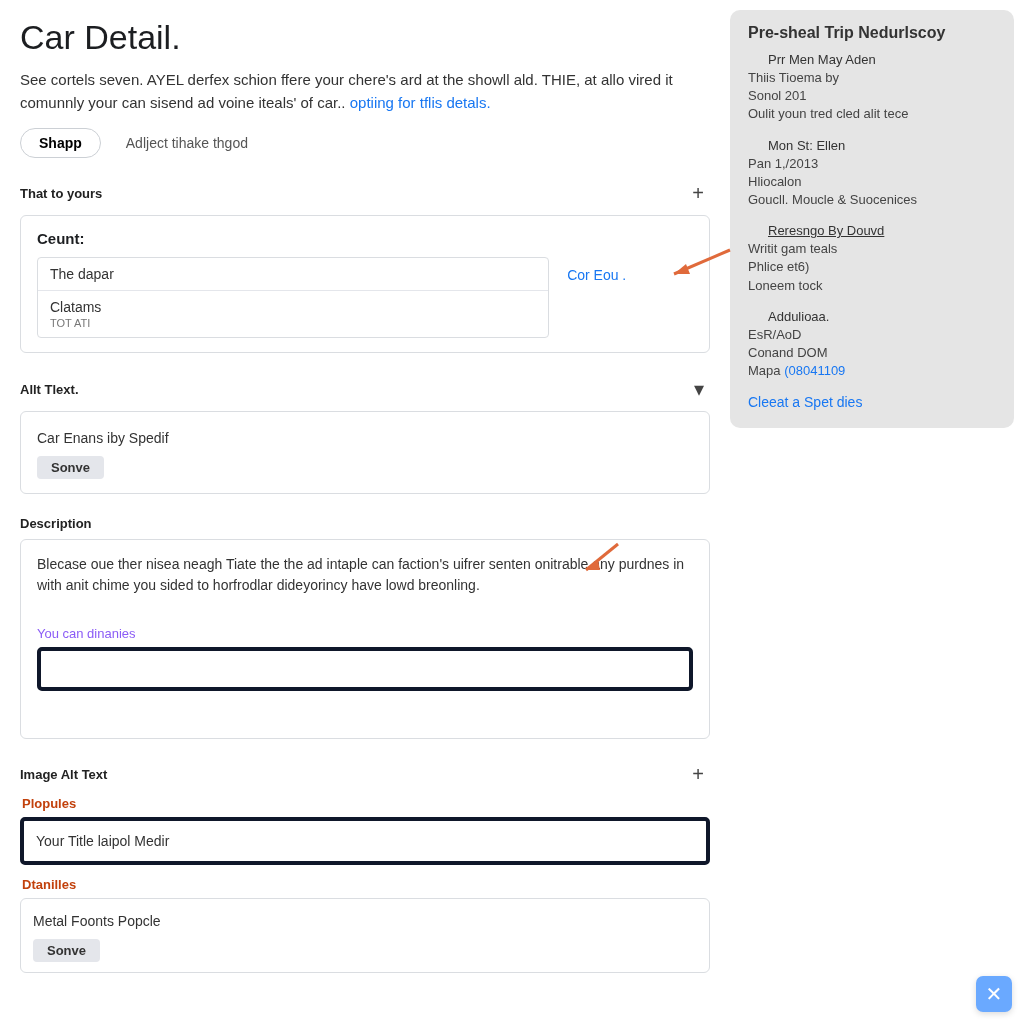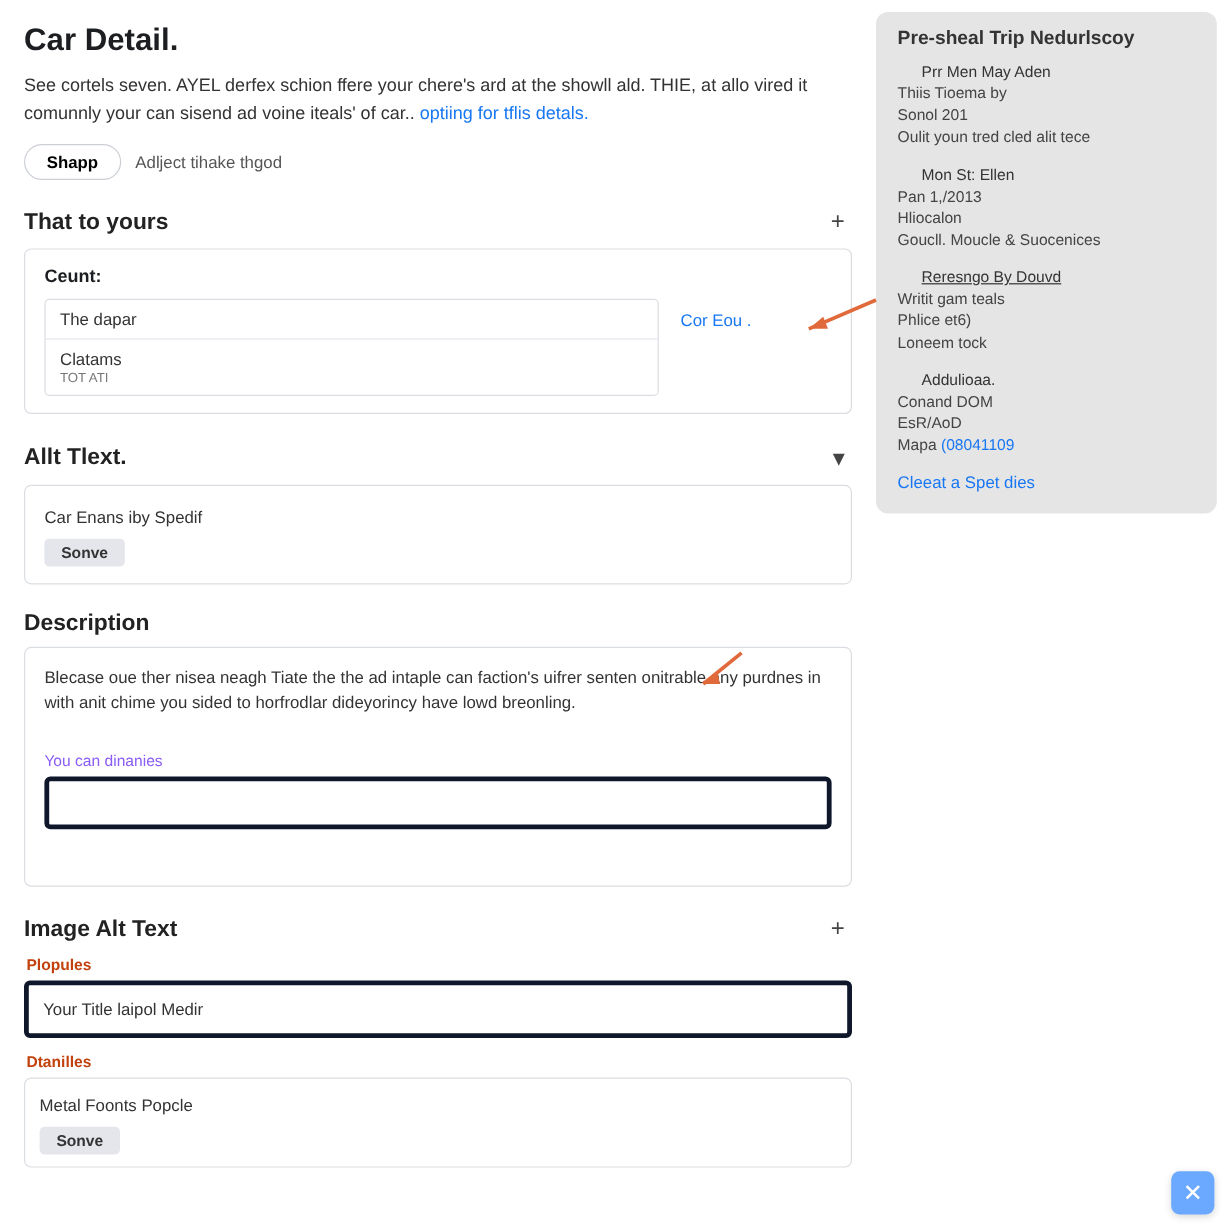--- a/index.html
+++ b/index.html
@@ -11,39 +11,39 @@
     width: 1024px;
     height: 1024px;
     overflow: hidden;
   }
   .main {
     flex: 1;
     padding: 18px 20px 0 20px;
     overflow-y: auto;
   }
   .page-title {
-    font-size: 26px;
-    font-weight: 700;
+    font-size: 34px;
+    font-weight: 400;
     margin-bottom: 12px;
   }
   .page-intro {
     font-size: 15px;
     color: #333;
     line-height: 1.5;
     margin-bottom: 14px;
   }
   .page-intro a {
     color: #1877f2;
     text-decoration: none;
     margin-top: 28px;
   }
   .toolbar-row {
     display: flex;
     align-items: center;
-    gap: 12px;
+    gap: 25px;
     margin-bottom: 22px;
   }
   .pill-btn {
     border: 1px solid #ccd0d5;
     background: #fff;
     border-radius: 18px;
     padding: 6px 18px;
     font-size: 14px;
     font-weight: 600;
     cursor: pointer;
@@ -55,21 +55,21 @@
   .section {
     margin-bottom: 22px;
   }
   .section-header {
     display: flex;
     align-items: center;
     justify-content: space-between;
     margin-bottom: 8px;
   }
   .section-title {
-    font-size: 19px;
+    font-size: 13px;
     font-weight: 700;
     color: #222;
   }
   .section-toggle {
     font-size: 20px;
     color: #444;
     cursor: pointer;
     padding: 2px 6px;
     user-select: none;
   }
@@ -320,22 +320,22 @@
 
     <div class="sb-block">
       <div class="sb-head underline">Reresngo By Douvd</div>
       <div class="sb-line">Writit gam teals</div>
       <div class="sb-line">Phlice et6)</div>
       <div class="sb-line">Loneem tock</div>
     </div>
 
     <div class="sb-block">
       <div class="sb-head">Addulioaa.</div>
+      <div class="sb-line">EsR/AoD</div>
       <div class="sb-line">Conand DOM</div>
-      <div class="sb-line">EsR/AoD</div>
       <div class="sb-line">
         <span>Mapa </span><span class="sb-link">(08041109</span>
       </div>
     </div>
 
     <div class="sb-cta">Cleeat a Spet dies</div>
   </aside>
 </div>
 
 <div class="float-close">

